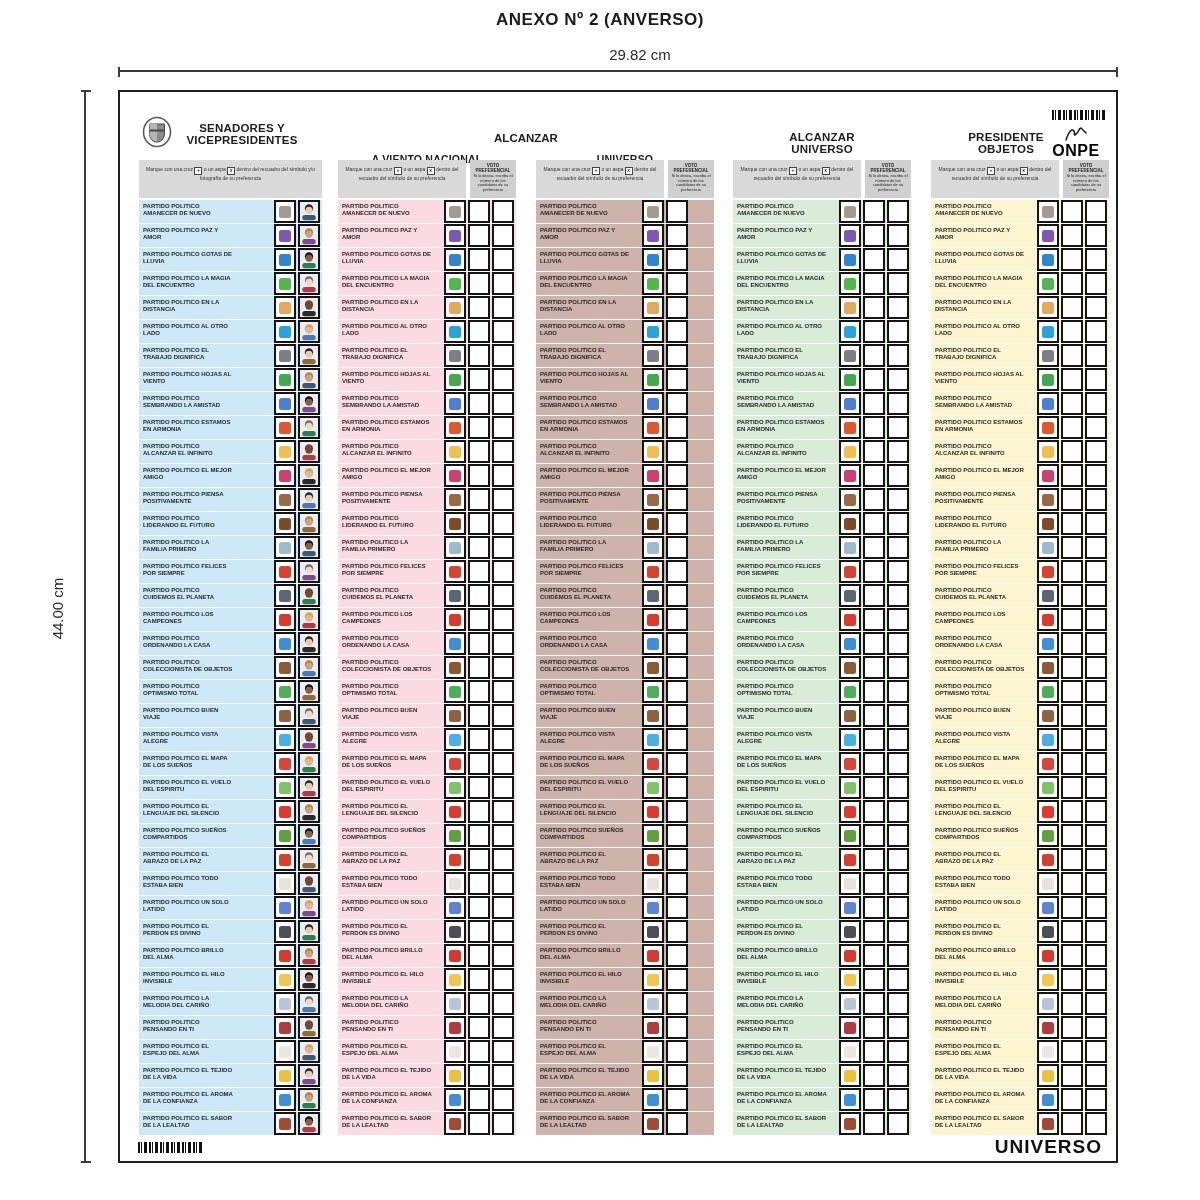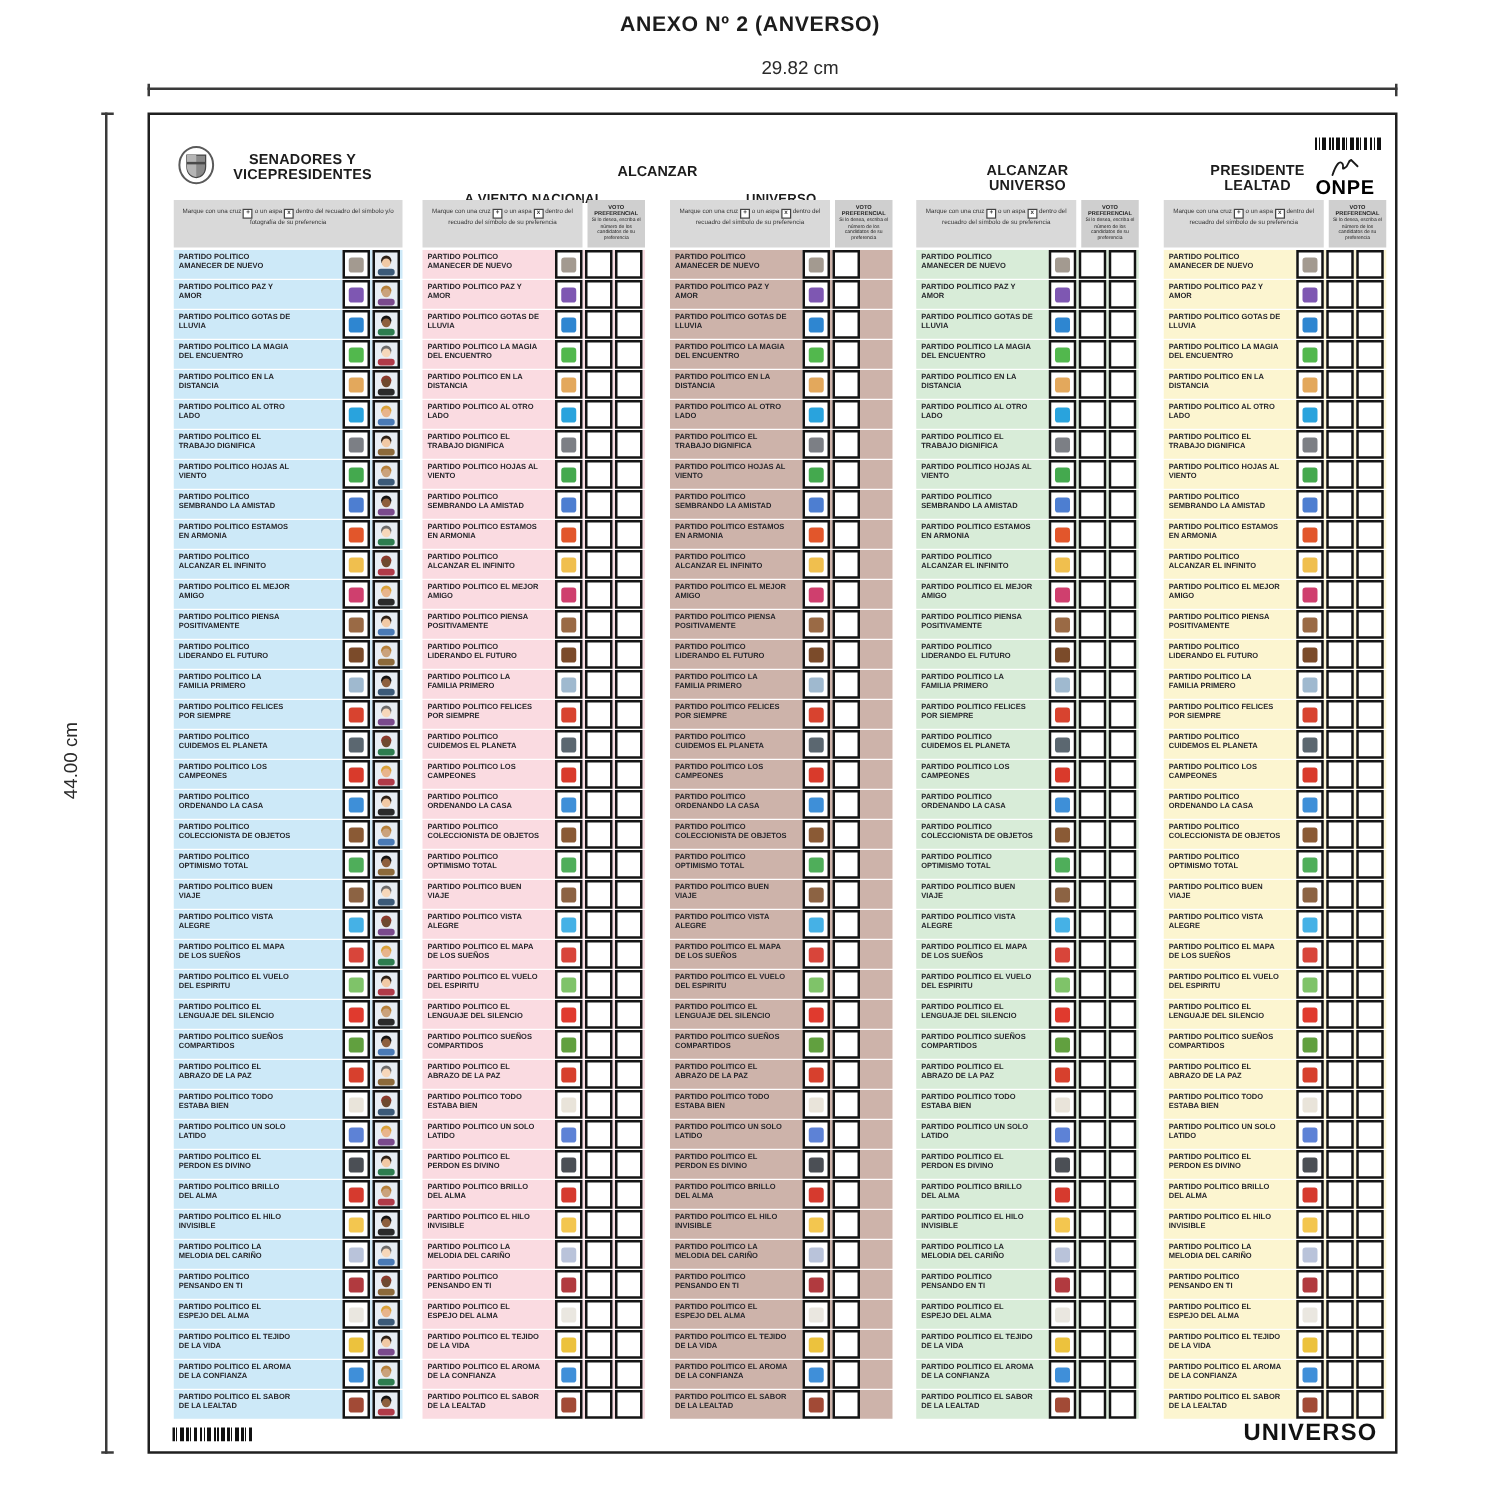--- a/index.html
+++ b/index.html
@@ -77,21 +77,21 @@
     </div>
     <div class="group">ALCANZAR</div>
     <div class="ct ct2">A VIENTO NACIONAL</div>
     <div class="ct ct3">UNIVERSO</div>
     <div class="ct ct4">
       <span>ALCANZAR</span><br>
       <span>UNIVERSO</span>
     </div>
     <div class="ct ct5">
       <span>PRESIDENTE</span><br>
-      <span>LEALTAD</span>
+      <span>OBJETOS</span>
     </div>
 
     <div class="onpe">
       <svg class="hand" width="26" height="16" viewBox="0 0 26 16">
         <path d="M3 14 C6 5,9 2,11 5 C12.5 7.5,10 10,12.5 8.5 C17 6,14.5 3,18 2 L23 7" fill="none" stroke="#1a1a1a" stroke-width="1.5" stroke-linecap="round"></path>
       </svg>
       <div class="onpetext">ONPE</div>
     </div>
 
     <div class="instr" style="left:19px;width:183px">

